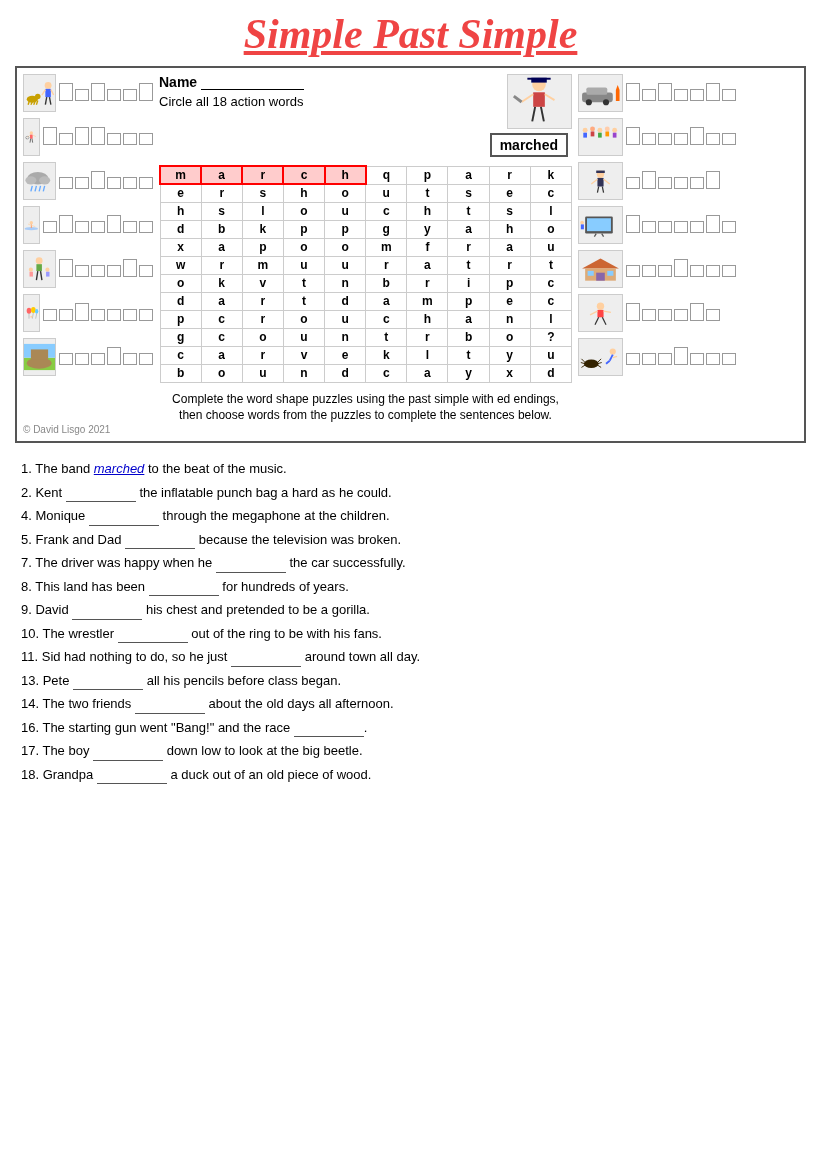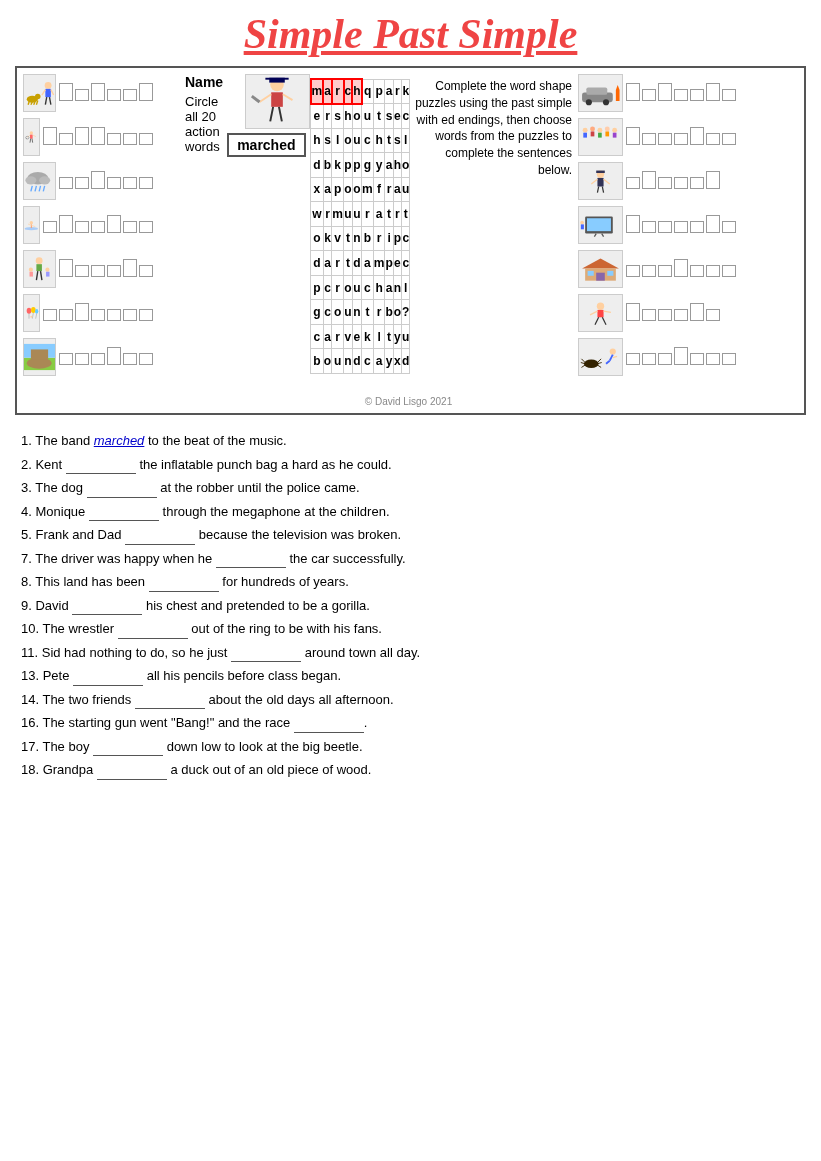--- a/index.html
+++ b/index.html
@@ -39,22 +39,21 @@
     .left-col {
       width: 130px;
       display: flex;
       flex-direction: column;
       gap: 4px;
     }
 
     .middle-col {
       flex: 1;
       display: flex;
-      flex-direction: row;
-      margin-left: 26px;
+      flex-direction: column;
     }
 
     .right-col {
       width: 220px;
       display: flex;
       flex-direction: column;
       gap: 4px;
     }
 
     
@@ -124,21 +123,21 @@
       padding: 0;
     }
 
     .highlighted {
       background: #ffcccc;
       border: 2px solid red !important;
     }
 
     .word-shape-puzzle-text {
       font-size: 12px;
-      text-align: right;
+      text-align: center;
       line-height: 1.4;
       margin-top: 4px;
     }
 
     
     .marched-box {
       border: 2px solid #555;
       padding: 2px 8px;
       font-size: 14px;
       font-weight: bold;
@@ -176,22 +175,22 @@
 
     .blank-underline-text {
       text-decoration: underline;
       color: #0000cc;
       font-style: italic;
     }
 
     .copyright {
       font-size: 10px;
       color: #888;
-      text-align: center;
-      margin-top: 18px;
+      text-align: left;
+      margin-top: 0;
       padding-right: 4px;
     }
 
     
     .left-row {
       display: flex;
       align-items: center;
       gap: 3px;
       margin-bottom: 2px;
     }
@@ -413,21 +412,21 @@
     </div>
 
     <div class="middle-col">
 
       <div class="header-right">
         <div>
           <div class="name-line">
             <span>Name</span>
             <div class="name-underline"></div>
           </div>
-          <div class="instruction">Circle all 20 action words</div>
+          <div class="instruction">Circle all 18 action words</div>
         </div>
         <div style="display:flex; flex-direction:column; align-items:flex-end; gap:4px;">
 
           <div class="img-placeholder" style="width:65px;height:55px;">
             <svg width="65" height="55" viewBox="0 0 65 55">
               <circle cx="32" cy="10" r="7" fill="#ffd0a0"></circle>
               <rect x="26" y="18" width="12" height="15" fill="#cc4444"></rect>
               <line x1="26" y1="20" x2="14" y2="28" stroke="#ffd0a0" stroke-width="2"></line>
               <line x1="14" y1="28" x2="6" y2="22" stroke="#888" stroke-width="3"></line>
               <line x1="38" y1="20" x2="48" y2="26" stroke="#ffd0a0" stroke-width="2"></line>
@@ -781,23 +780,20 @@
 
 <div class="sentences">
 
   <div class="sentence-line">
     1. The band <span class="blank-underline-text">marched</span> to the beat of the music.
   </div>
   <div class="sentence-line">
     2. Kent <span class="blank"></span> the inflatable punch bag a hard as he could.
   </div>
   <div class="sentence-line">
-    3. The dog <span class="blank"></span> at the robber until the police came.
-  </div>
-  <div class="sentence-line">
     4. Monique <span class="blank"></span> through the megaphone at the children.
   </div>
   <div class="sentence-line">
     5. Frank and Dad <span class="blank"></span> because the television was broken.
   </div>
   <div class="sentence-line">
     7. The driver was happy when he <span class="blank"></span> the car successfully.
   </div>
   <div class="sentence-line">
     8. This land has been <span class="blank"></span> for hundreds of years.

